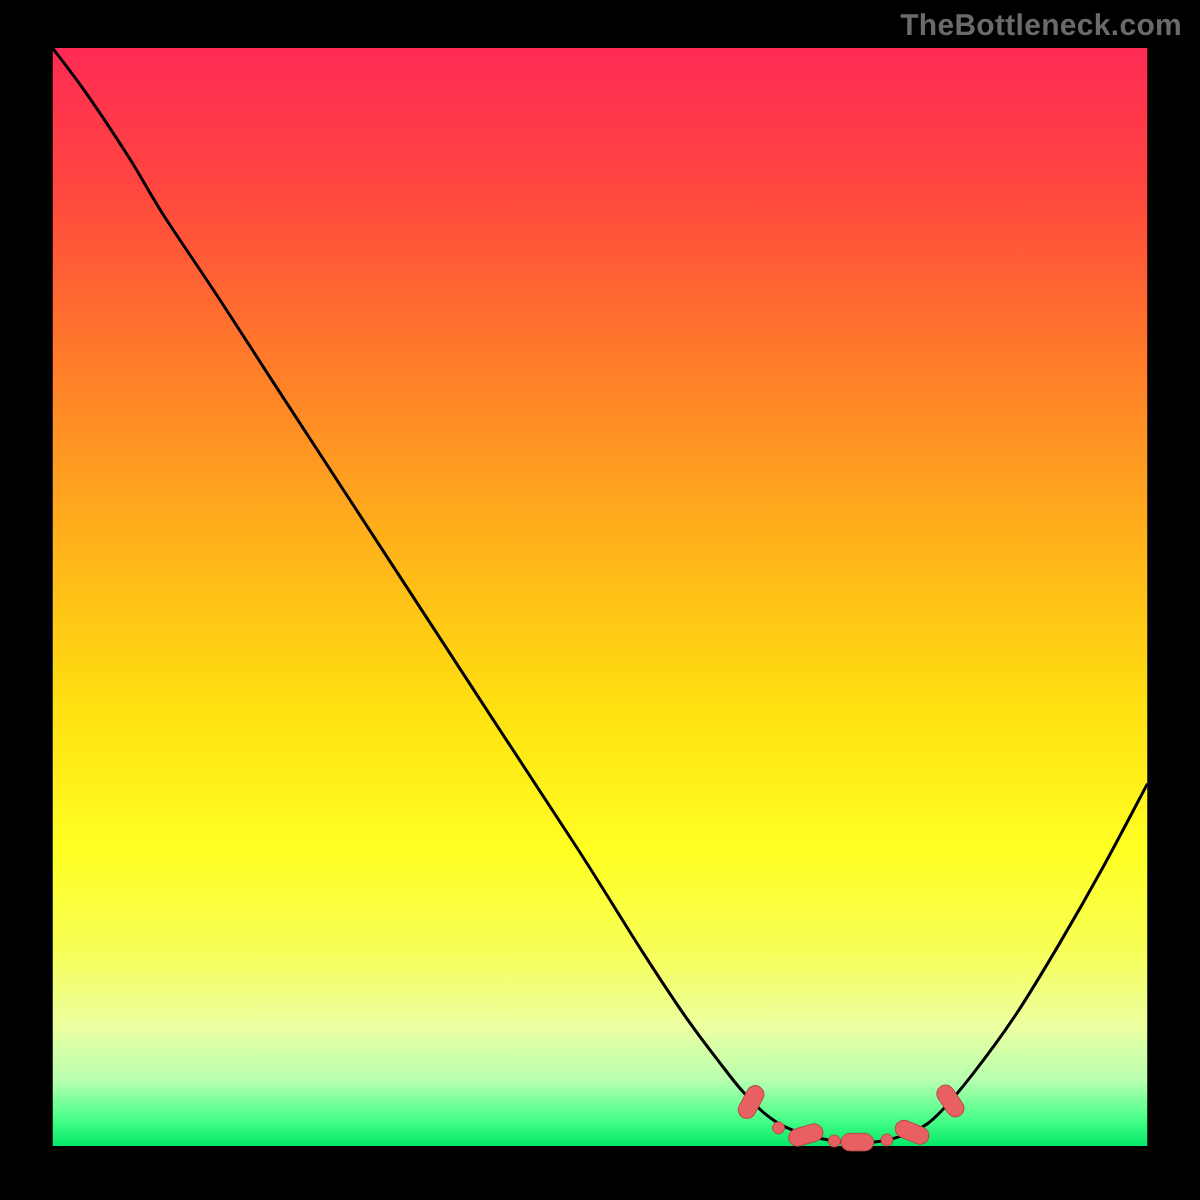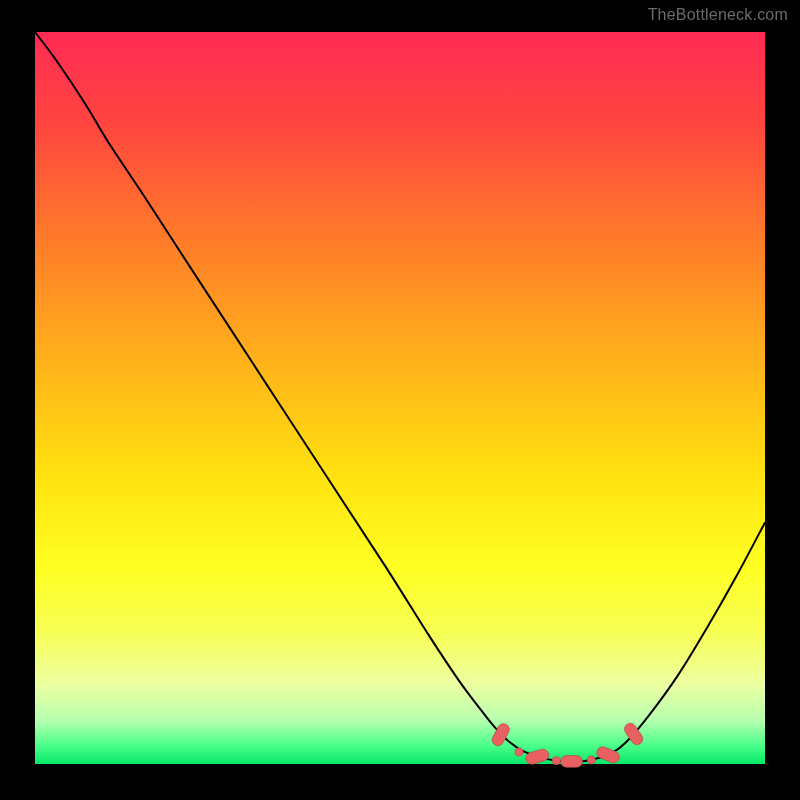--- a/index.html
+++ b/index.html
@@ -1,17 +1,17 @@
 <!DOCTYPE html>
 <html><head>
 <meta charset="utf-8">
 <style>
   * { margin: 0; padding: 0; box-sizing: border-box; }
   body { width: 800px; height: 800px; background: #000; position: relative; font-family: Arial, sans-serif; overflow: hidden; }
-  .watermark { position: absolute; top: 6px; right: 12px; color: #6a6a6a; font-size: 16px; font-weight: 400; letter-spacing: 0.2px; z-index: 10; }
+  .watermark { position: absolute; top: 6px; right: 12px; color: #6a6a6a; font-size: 20px; font-weight: 700; letter-spacing: 0.2px; z-index: 10; }
   .plot-area { position: absolute; left: 35px; top: 32px; width: 730px; height: 732px; }
   .gradient-bg { position: absolute; inset: 0; }
   .curve-svg { position: absolute; inset: 0; overflow: visible; }
   .markers-svg { position: absolute; inset: 0; overflow: visible; }
 </style>
 </head>
 <body>
 
 <div class="watermark">TheBottleneck.com</div>
 

